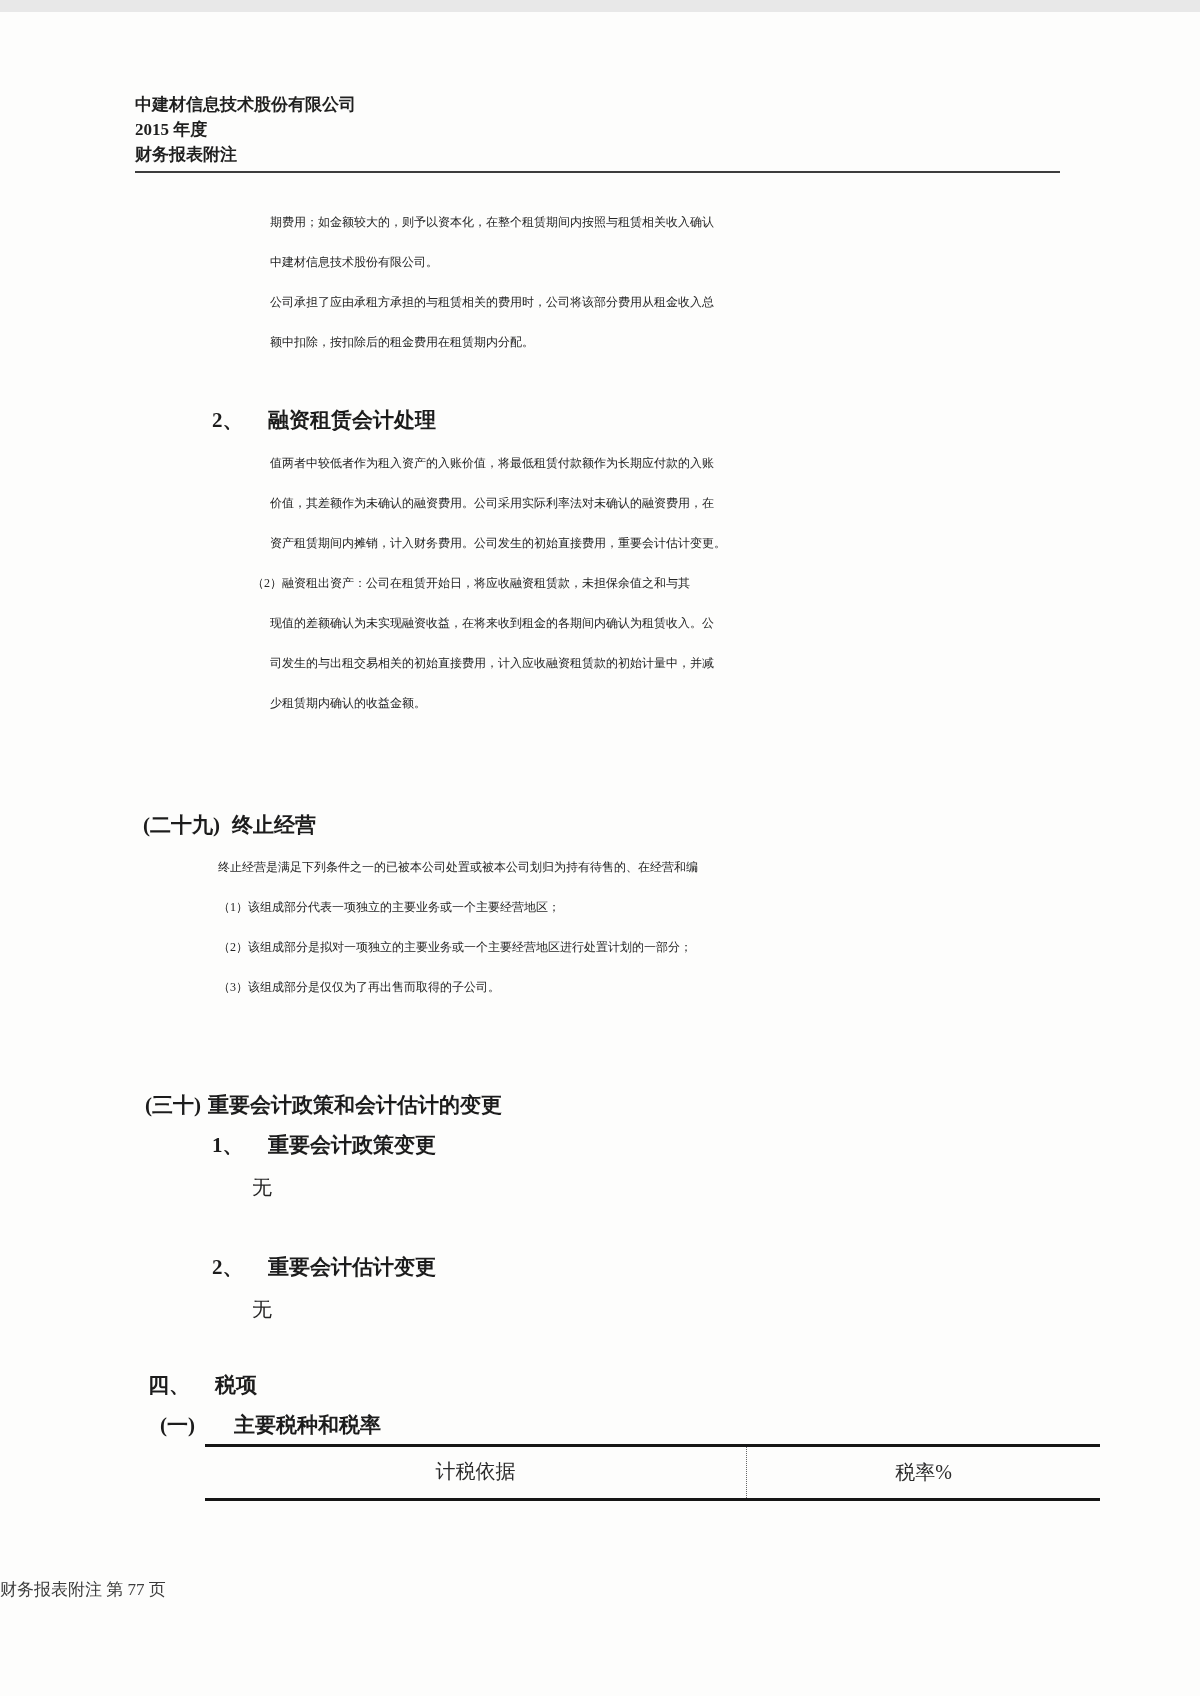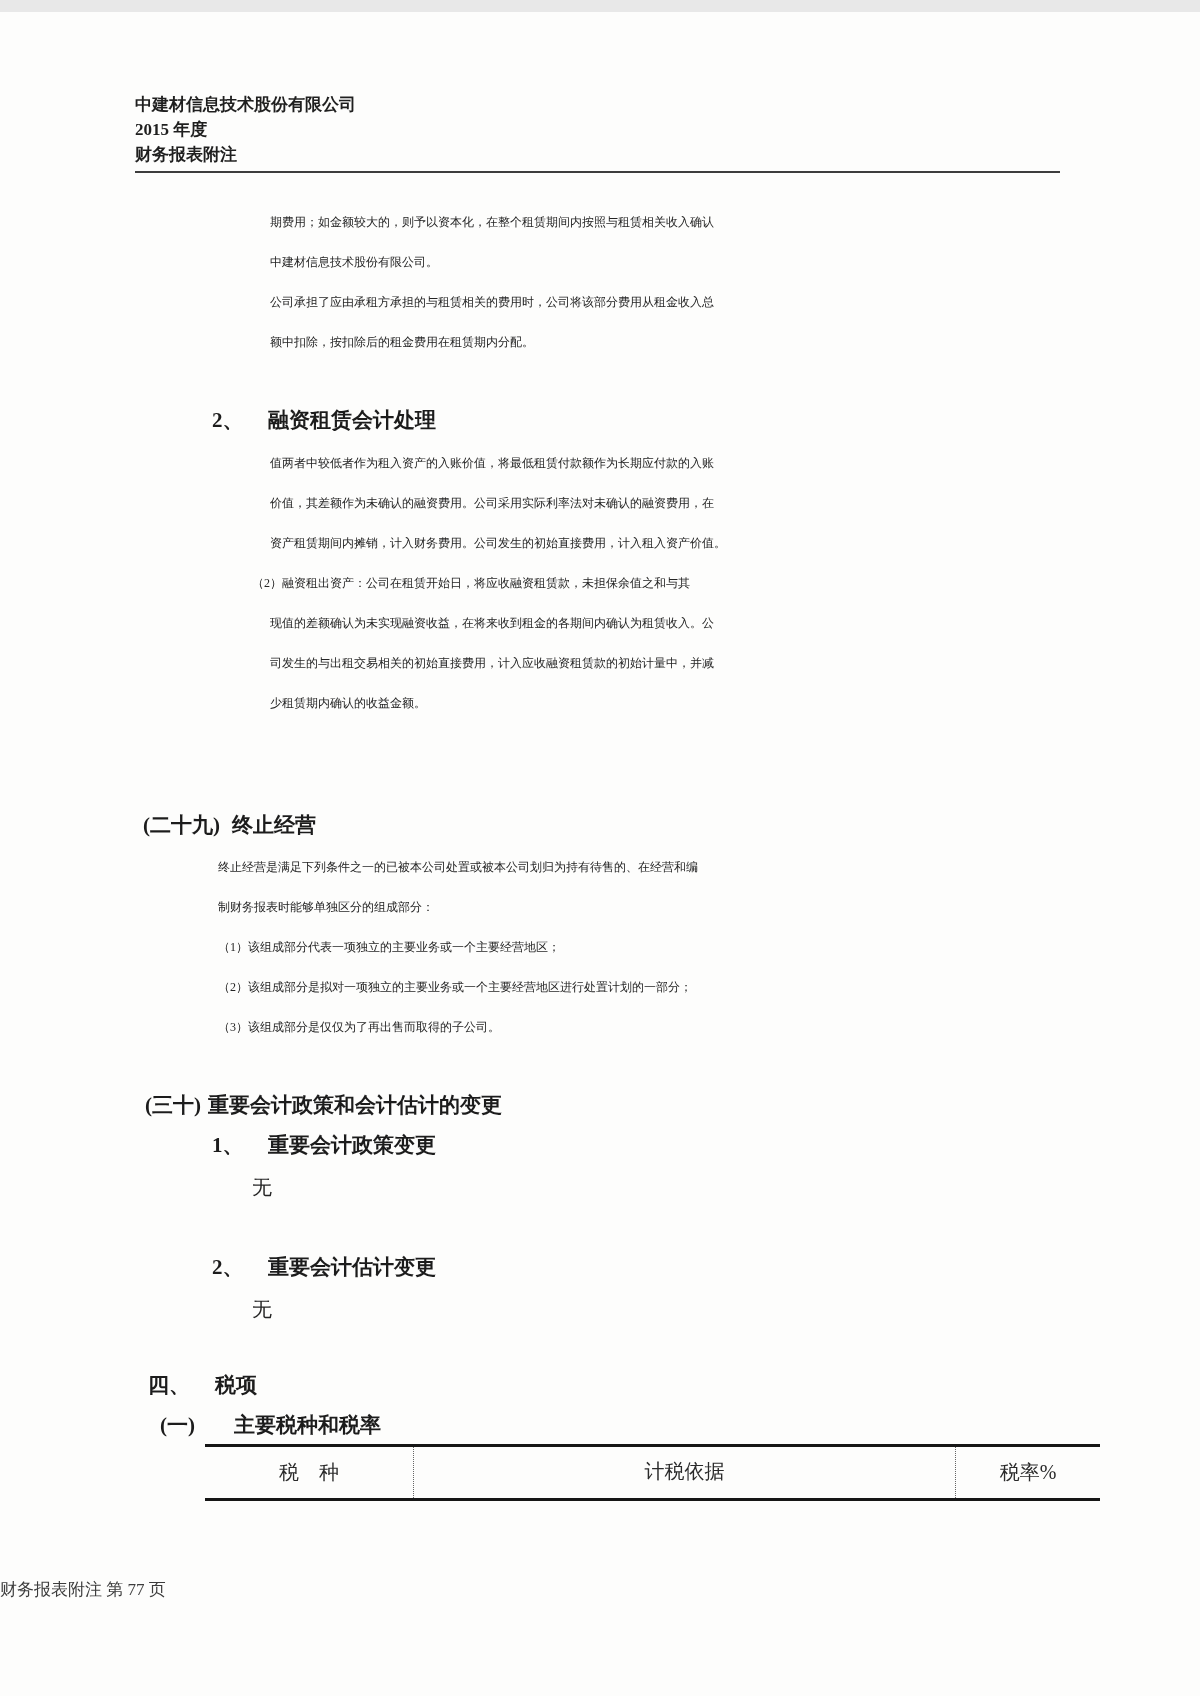--- a/index.html
+++ b/index.html
@@ -56,33 +56,32 @@
     <div class="ln">公司承担了应由承租方承担的与租赁相关的费用时，公司将该部分费用从租金收入总</div>
     <div class="ln">额中扣除，按扣除后的租金费用在租赁期内分配。</div>
   </div>
 
   <div class="abs h-row" style="left:212px;top:395px">
     <span class="num" style="width:56px">2、</span><span>融资租赁会计处理</span>
   </div>
   <div class="abs para" style="left:252px;top:431px">
     <div class="ln pad">值两者中较低者作为租入资产的入账价值，将最低租赁付款额作为长期应付款的入账</div>
     <div class="ln pad">价值，其差额作为未确认的融资费用。公司采用实际利率法对未确认的融资费用，在</div>
-    <div class="ln pad">资产租赁期间内摊销，计入财务费用。公司发生的初始直接费用，计入租入资产价值。</div>
+    <div class="ln pad">资产租赁期间内摊销，计入财务费用。公司发生的初始直接费用，重要会计估计变更。</div>
     <div class="ln">（2）融资租出资产：公司在租赁开始日，将应收融资租赁款，未担保余值之和与其</div>
     <div class="ln pad">现值的差额确认为未实现融资收益，在将来收到租金的各期间内确认为租赁收入。公</div>
     <div class="ln pad">司发生的与出租交易相关的初始直接费用，计入应收融资租赁款的初始计量中，并减</div>
     <div class="ln pad">少租赁期内确认的收益金额。</div>
   </div>
 
   <div class="abs h-row" style="left:143px;top:800px">
     <span class="num" style="width:89px">(二十九)</span><span>终止经营</span>
   </div>
   <div class="abs para" style="left:218px;top:835px">
     <div class="ln">终止经营是满足下列条件之一的已被本公司处置或被本公司划归为持有待售的、在经营和编</div>
-    <div class="ln">制财务报表时能够单独区分的组成部分：</div>
     <div class="ln">（1）该组成部分代表一项独立的主要业务或一个主要经营地区；</div>
     <div class="ln">（2）该组成部分是拟对一项独立的主要业务或一个主要经营地区进行处置计划的一部分；</div>
     <div class="ln">（3）该组成部分是仅仅为了再出售而取得的子公司。</div>
   </div>
 
   <div class="abs h-row" style="left:145px;top:1080px">
     <span class="num" style="width:63px">(三十)</span><span>重要会计政策和会计估计的变更</span>
   </div>
 
   <div class="abs h-row" style="left:212px;top:1120px">
@@ -96,20 +95,19 @@
   <div class="abs plain" style="left:252px;top:1284px">无</div>
 
   <div class="abs h-row" style="left:148px;top:1360px">
     <span class="num" style="width:67px">四、</span><span>税项</span>
   </div>
   <div class="abs h-row" style="left:160px;top:1400px">
     <span class="num" style="width:74px">(一)</span><span>主要税种和税率</span>
   </div>
 
   <div class="abs tax-table">
-    <div class="tax-cell c1">税　种</div>
     <div class="tax-cell c2">计税依据</div>
     <div class="tax-cell c3">税率%</div>
   </div>
 
   <div class="abs footer">财务报表附注 第 77 页</div>
 
 </div>
 
 </body></html>

